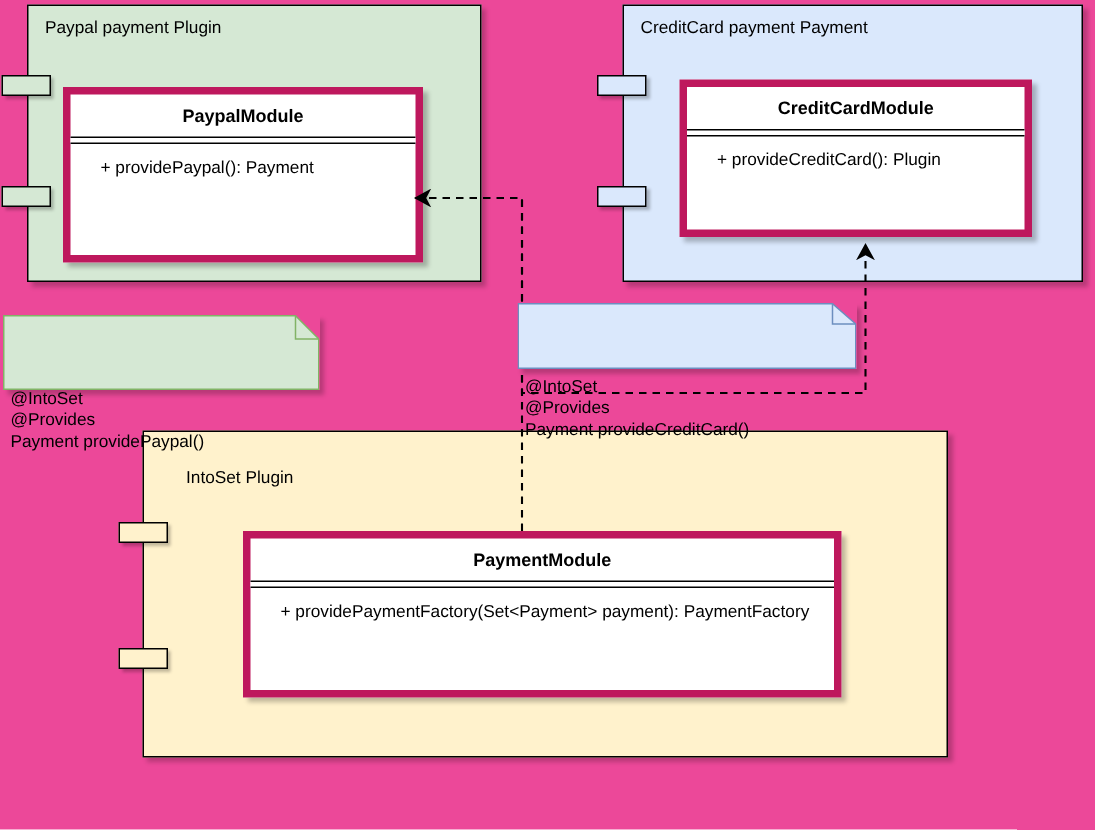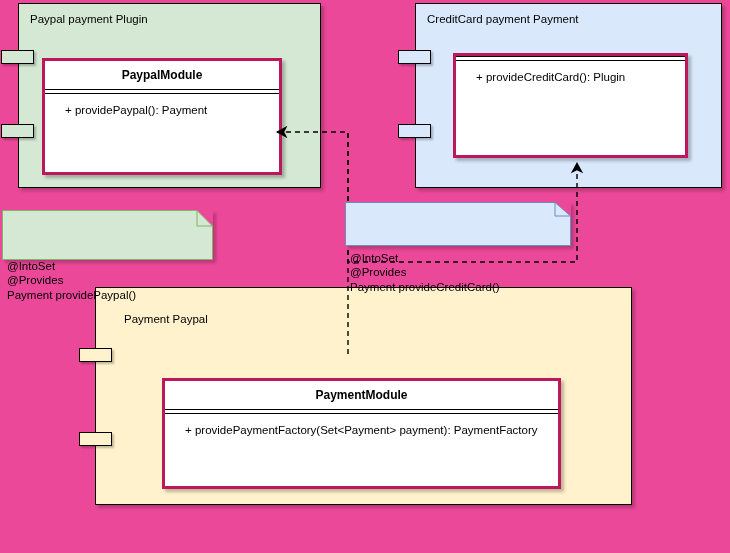--- a/index.html
+++ b/index.html
@@ -29,21 +29,21 @@
     font-size: 11.5px;
     color: #000000;
     white-space: nowrap;
     line-height: 13px;
   }
 
   
   .module {
     position: absolute;
     background: #ffffff;
-    border: 3px solid #be185d;
+    border: 5px solid #be185d;
     box-sizing: border-box;
     box-shadow: 3px 3px 3px rgba(0,0,0,0.25);
   }
   .module-name {
     text-align: center;
     font-size: 12px;
     font-weight: bold;
     color: #000000;
     line-height: 14px;
     padding-top: 7px;
@@ -140,32 +140,33 @@
   </div>
 
   <div class="plugin" style="left:415px; top:3px; width:307px; height:185px; background:#dae8fc;">
   </div>
   <div class="plugin-title" style="left:427px; top:13px;">CreditCard payment Payment</div>
 
   <div class="port blue" style="left:398px; top:50px;"></div>
   <div class="port blue" style="left:398px; top:124px;"></div>
 
   <div class="module" style="left:453px; top:53px; width:235px; height:105px;">
+    <div class="module-name">CreditCardModule</div>
     <div class="module-sep"></div>
     <div class="module-members">+ provideCreditCard(): Plugin</div>
   </div>
 
   <div class="plugin" style="left:95px; top:287px; width:537px; height:218px; background:#fff2cc;">
   </div>
-  <div class="plugin-title" style="left:124px; top:313px;">Payment Paypal</div>
+  <div class="plugin-title" style="left:124px; top:313px;">IntoSet Plugin</div>
 
   <div class="port yellow" style="left:79px; top:348px;"></div>
   <div class="port yellow" style="left:79px; top:432px;"></div>
 
-  <div class="module" style="left:162px; top:354px; width:399px; height:111px;margin-top:24px;">
+  <div class="module" style="left:162px; top:354px; width:399px; height:111px;">
     <div class="module-name">PaymentModule</div>
     <div class="module-sep"></div>
     <div class="module-members">+ providePaymentFactory(Set&lt;Payment&gt; payment): PaymentFactory</div>
   </div>
 
   <div class="note" style="left:2px; top:210px; width:211px; height:50px;">
     <svg class="note-body" width="211" height="50" viewBox="0 0 211 50" preserveAspectRatio="none">
       <path d="M 0.5 0.5 L 195 0.5 L 210.5 16 L 210.5 49.5 L 0.5 49.5 Z" fill="#d5e8d4" stroke="#82b366" stroke-width="1"></path>
       <path d="M 195 0.5 L 195 16 L 210.5 16" fill="none" stroke="#82b366" stroke-width="1"></path>
     </svg>

